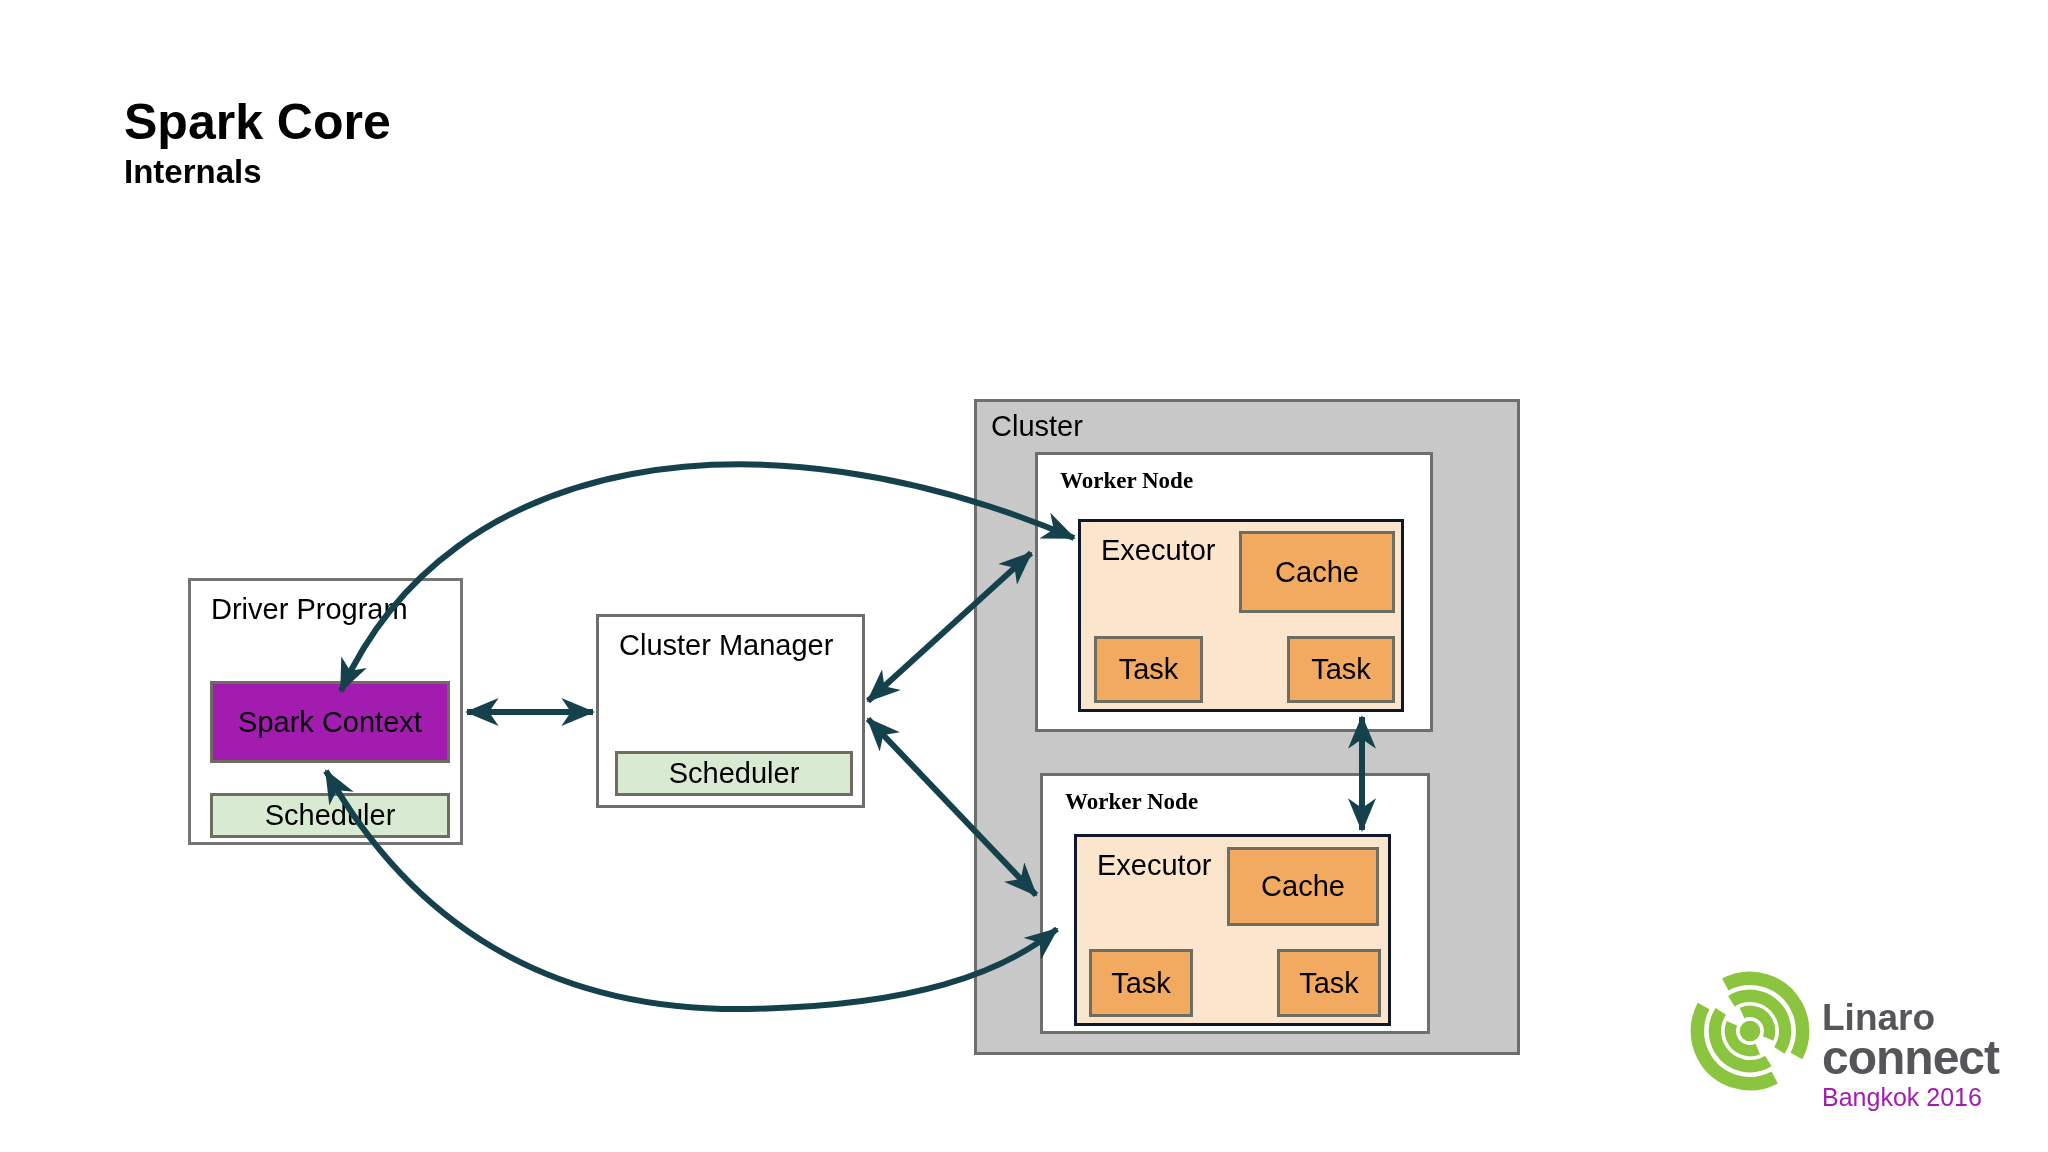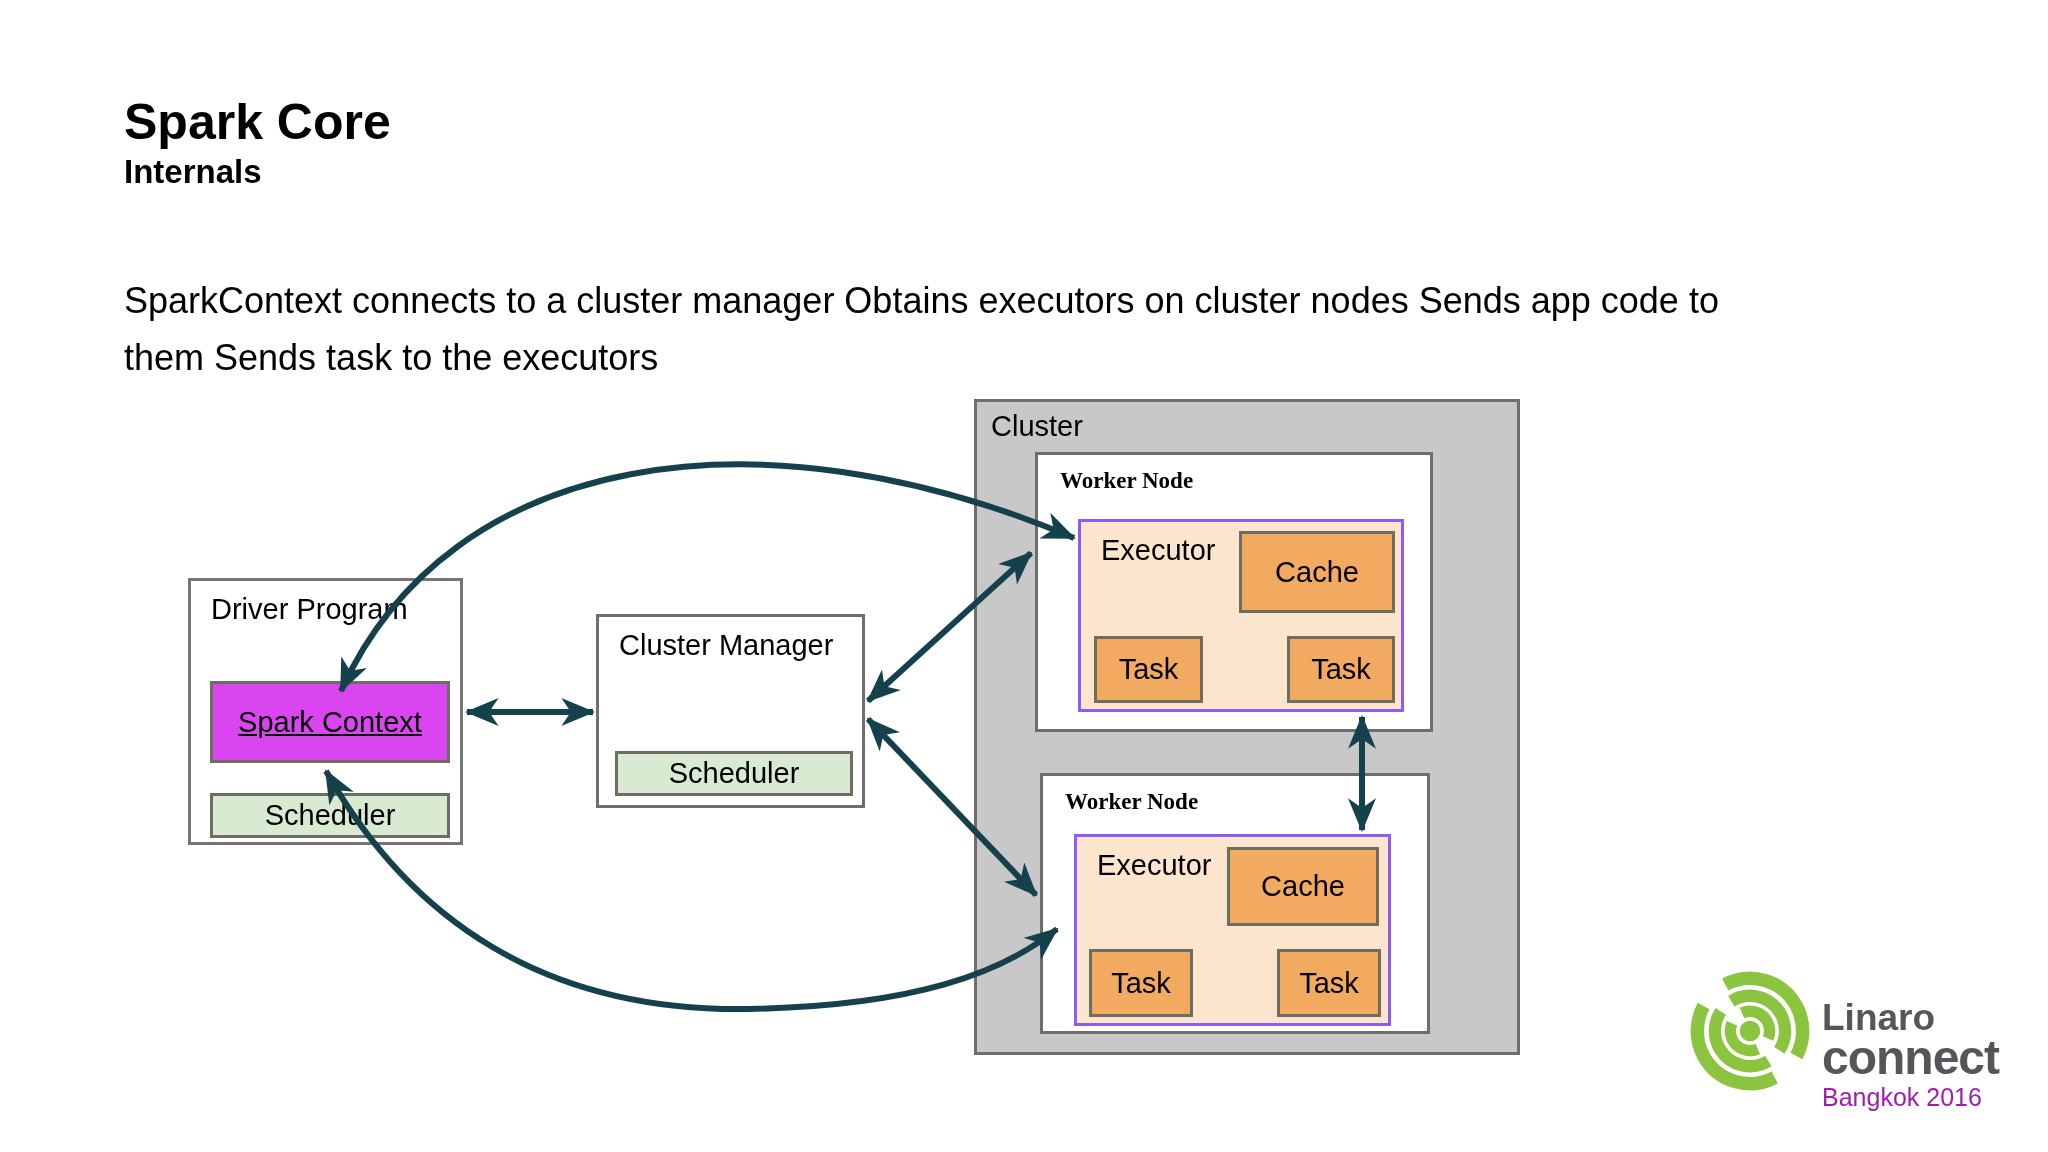--- a/index.html
+++ b/index.html
@@ -10,35 +10,35 @@
   .subtitle{position:absolute;left:124px;top:152px;font-size:33px;font-weight:bold;line-height:40px;}
   .body-text{position:absolute;left:124px;top:272px;width:1840px;font-size:36px;line-height:57px;}
 
   .obox{position:absolute;background:#ffffff;border:3px solid #757575;box-sizing:border-box;}
   .driver{left:188px;top:578px;width:275px;height:267px;}
   .cm{left:596px;top:614px;width:269px;height:194px;border-color:#6e6e6e;padding-left:28px;}
   .box-label{position:absolute;left:20px;top:12px;font-size:29px;white-space:nowrap;}
 
   .fill{position:absolute;display:flex;align-items:center;justify-content:center;
         font-size:29px;border:3px solid #6d6d62;box-sizing:border-box;}
-  .peach{background:#d946ef;text-decoration:underline;}
+  .peach{background:#a21caf;}
   .green{background:#d9ead3;}
   .orange{background:#f2a960;}
   .sc{left:19px;top:100px;width:240px;height:82px;}
   .dsch{left:19px;top:212px;width:240px;height:45px;}
   .cmsch{left:16px;top:134px;width:238px;height:45px;}
 
   .cluster{position:absolute;left:974px;top:399px;width:546px;height:656px;
            background:#c8c8c8;border:3px solid #6e6e6e;box-sizing:border-box;}
   .cluster-label{position:absolute;left:14px;top:8px;font-size:29px;}
   .worker{position:absolute;background:#ffffff;border:3px solid #6e6e6e;box-sizing:border-box;}
   .wn1{left:58px;top:50px;width:398px;height:280px;}
   .wn2{left:63px;top:371px;width:390px;height:261px;}
   .wn-label{position:absolute;left:22px;top:13px;font-size:23px;font-weight:bold;font-family:Liberation Serif, serif;}
-  .executor{position:absolute;background:#fce5cd;border:3px solid #8b5cf6;box-sizing:border-box;}
+  .executor{position:absolute;background:#fce5cd;border:3px solid #0f172a;box-sizing:border-box;}
   .wn1 .executor{left:40px;top:64px;width:326px;height:193px;}
   .wn2 .executor{left:31px;top:58px;width:317px;height:192px;}
   .exec-label{position:absolute;left:20px;top:12px;font-size:29px;}
   .c1{left:158px;top:9px;width:156px;height:82px;}
   .t1a{left:13px;top:114px;width:109px;height:67px;}
   .t1b{left:206px;top:114px;width:108px;height:67px;}
   .c2{left:150px;top:10px;width:152px;height:79px;}
   .t2a{left:12px;top:112px;width:104px;height:68px;}
   .t2b{left:200px;top:112px;width:104px;height:68px;}
 
@@ -51,24 +51,20 @@
   .logo-product{font-size:48px;font-weight:bold;color:#55565a;line-height:44px;letter-spacing:-1px;}
   .logo-event{font-size:25px;color:#a21caf;line-height:28px;margin-top:3px;}
 </style>
 </head>
 <body>
 
 <div class="slide">
 
   <div class="title">Spark Core</div>
   <div class="subtitle">Internals</div>
-  <div class="body-text">
-    <div>SparkContext connects to a cluster manager Obtains executors on cluster nodes Sends app code to</div>
-    <div>them Sends task to the executors</div>
-  </div>
 
   <div class="obox driver">
     <div class="box-label">Driver Program</div>
     <div class="fill peach sc">Spark Context</div>
     <div class="fill green dsch">Scheduler</div>
   </div>
 
   <div class="obox cm">
     <div class="box-label">Cluster Manager</div>
     <div class="fill green cmsch">Scheduler</div>

